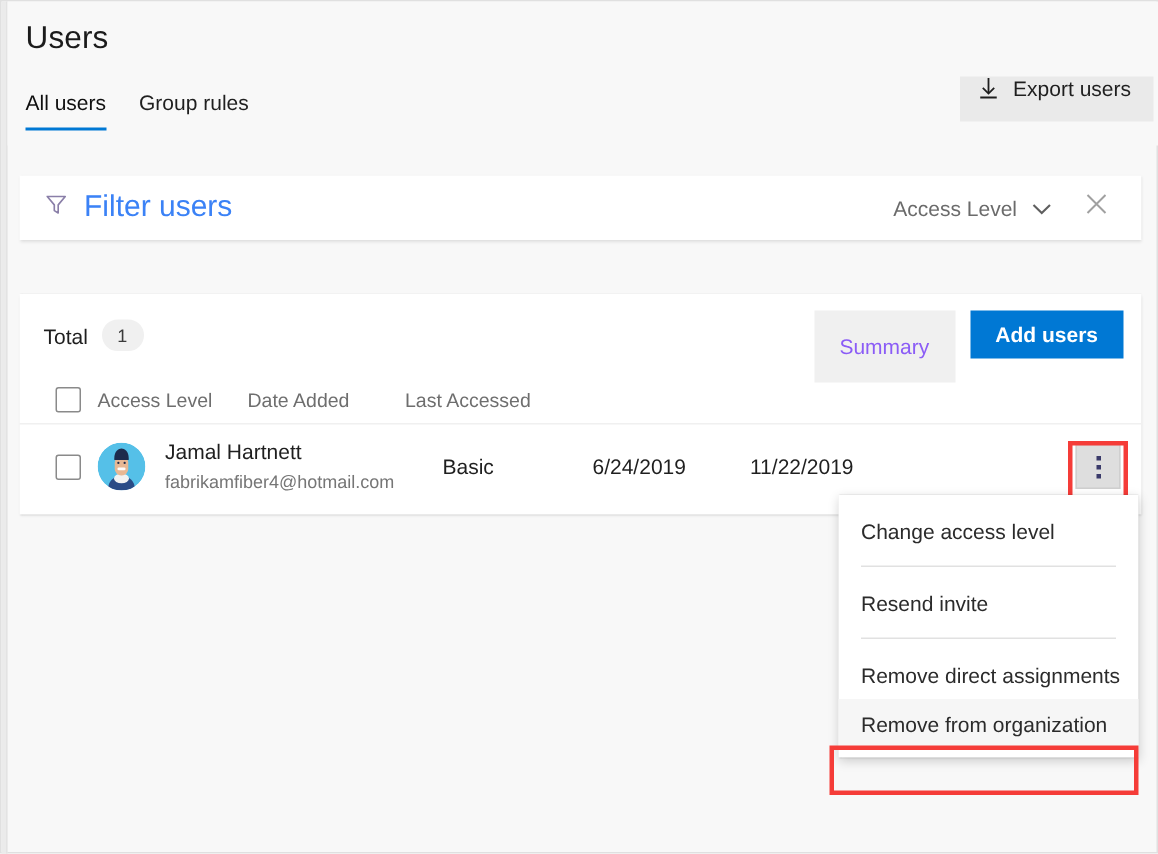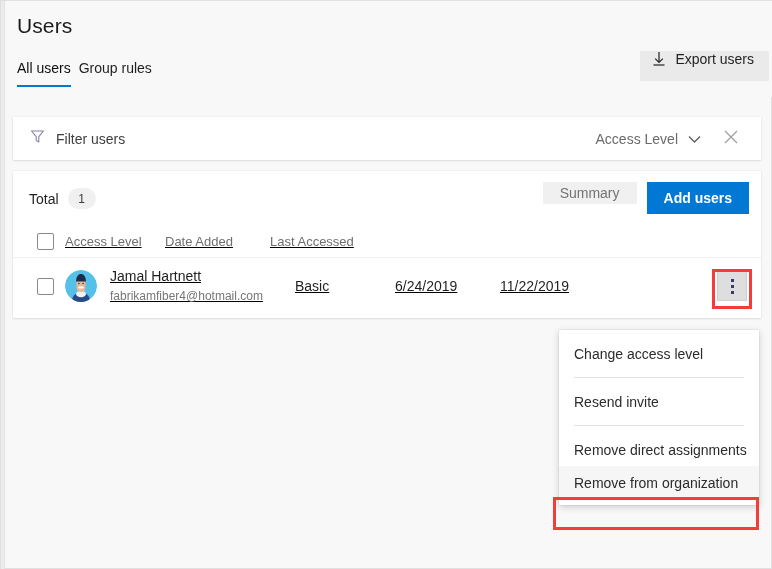--- a/index.html
+++ b/index.html
@@ -46,21 +46,21 @@
     left: 12px; top: 13px;
     font-size: 21px;
     color: #1b1b1b;
     font-weight: 400;
     letter-spacing: .1px;
   }
   .tabs {
     position: absolute;
     left: 12px; top: 59px;
     display: flex;
-    gap: 8px;
+    gap: 22px;
   }
   .tab {
     font-size: 14px;
     color: #1f1f1f;
     padding: 0 0 11px 0;
     position: relative;
     cursor: pointer;
   }
   .tab.active { color: #0f0f0f; }
   .tab.active::after {
@@ -99,22 +99,22 @@
     align-items: center;
   }
   .filter-left {
     display: flex;
     align-items: center;
     gap: 10px;
     padding-left: 16px;
     cursor: pointer;
   }
   .filter-label {
-    font-size: 14px;
-    color: #404040;
+    font-size: 20px;
+    color: #3b82f6;
   }
   .filter-right {
     margin-left: auto;
     display: flex;
     align-items: center;
     padding-right: 12px;
     gap: 4px;
   }
   .access-level-select {
     display: flex;
@@ -128,26 +128,25 @@
   .clear-filter {
     padding: 6px 9px;
     cursor: pointer;
     display: flex;
     align-items: center;
   }
 
   
   .table-card {
     position: absolute;
-    left: 12px; top: 170px;
+    left: 12px; top: 195px;
     width: 748px;
     height: 147px;
     background: #ffffff;
     box-shadow: 0 1px 2px rgba(0,0,0,.10), 0 0 1px rgba(0,0,0,.12);
-    text-decoration: underline;
   }
   .table-toolbar {
     position: relative;
     height: 54px;
   }
   .total-group {
     position: absolute;
     left: 16px; top: 17px;
     display: flex;
     align-items: center;
@@ -169,26 +168,26 @@
     align-items: center;
     justify-content: center;
   }
   .toolbar-actions {
     position: absolute;
     right: 12px; top: 11px;
     display: flex;
     gap: 10px;
   }
   .btn-secondary {
-    height: 22px;
+    height: 48px;
     padding: 0 17px;
     background: #f0f0f0;
     border: none;
     font-size: 14px;
-    color: #737373;
+    color: #8b5cf6;
     cursor: pointer;
     font-family: inherit;
   }
   .btn-primary {
     height: 32px;
     padding: 0 17px;
     background: #0078d4;
     border: none;
     font-size: 14px;
     color: #ffffff;

